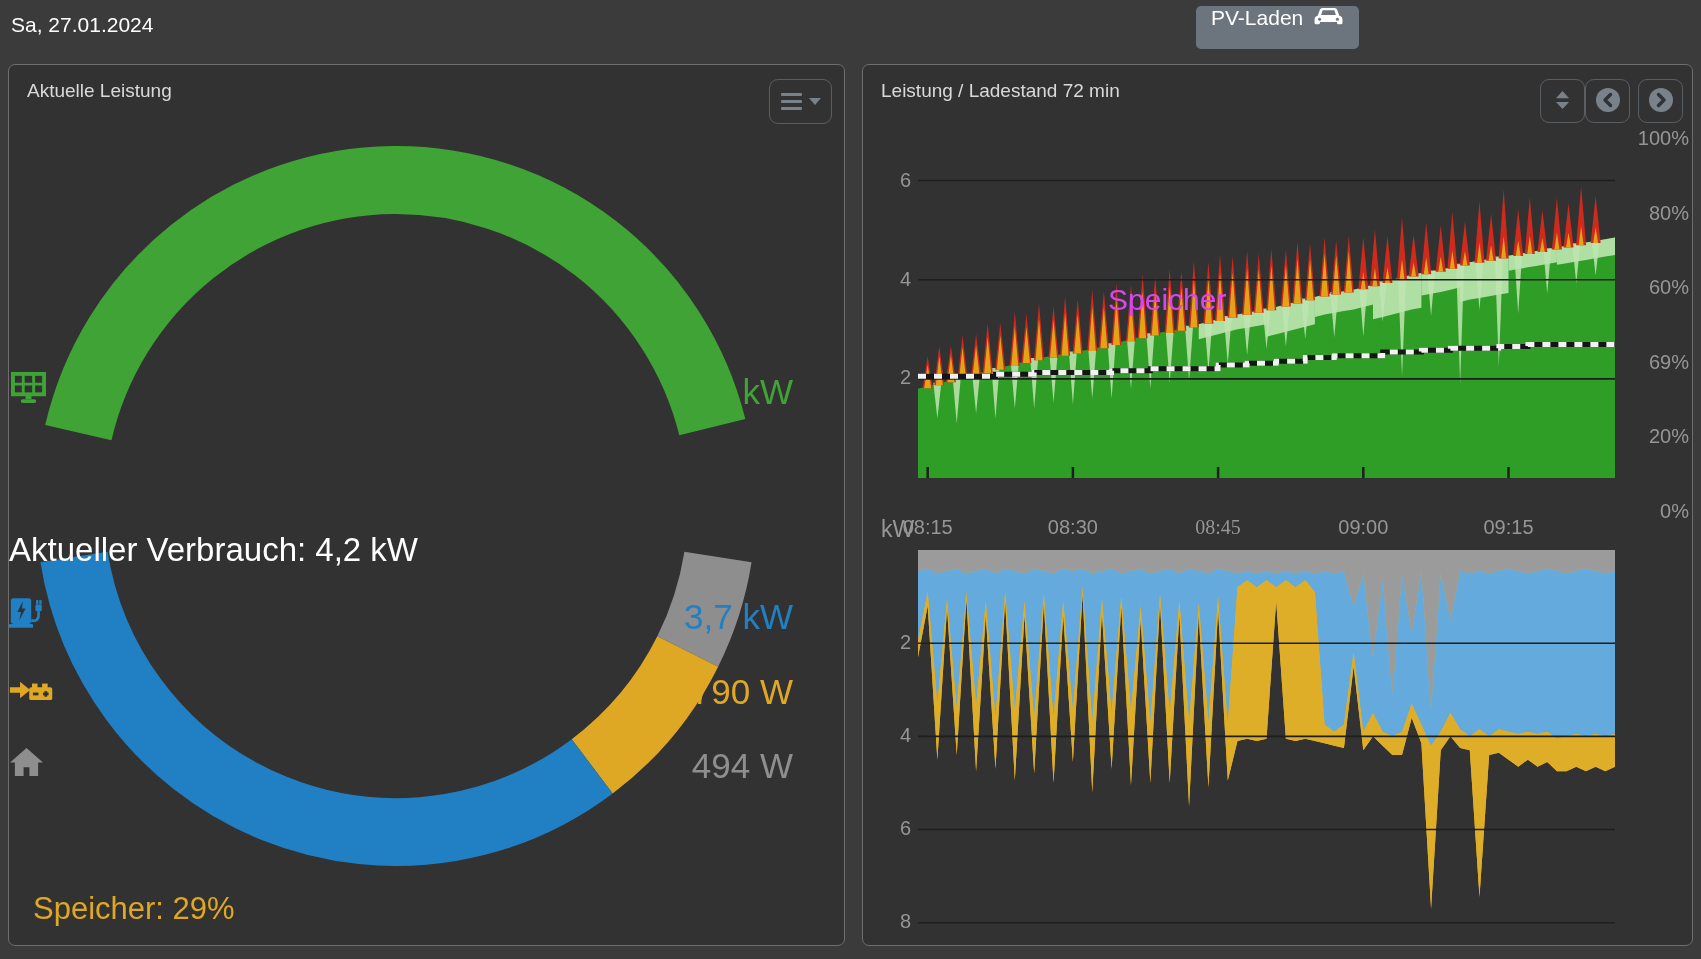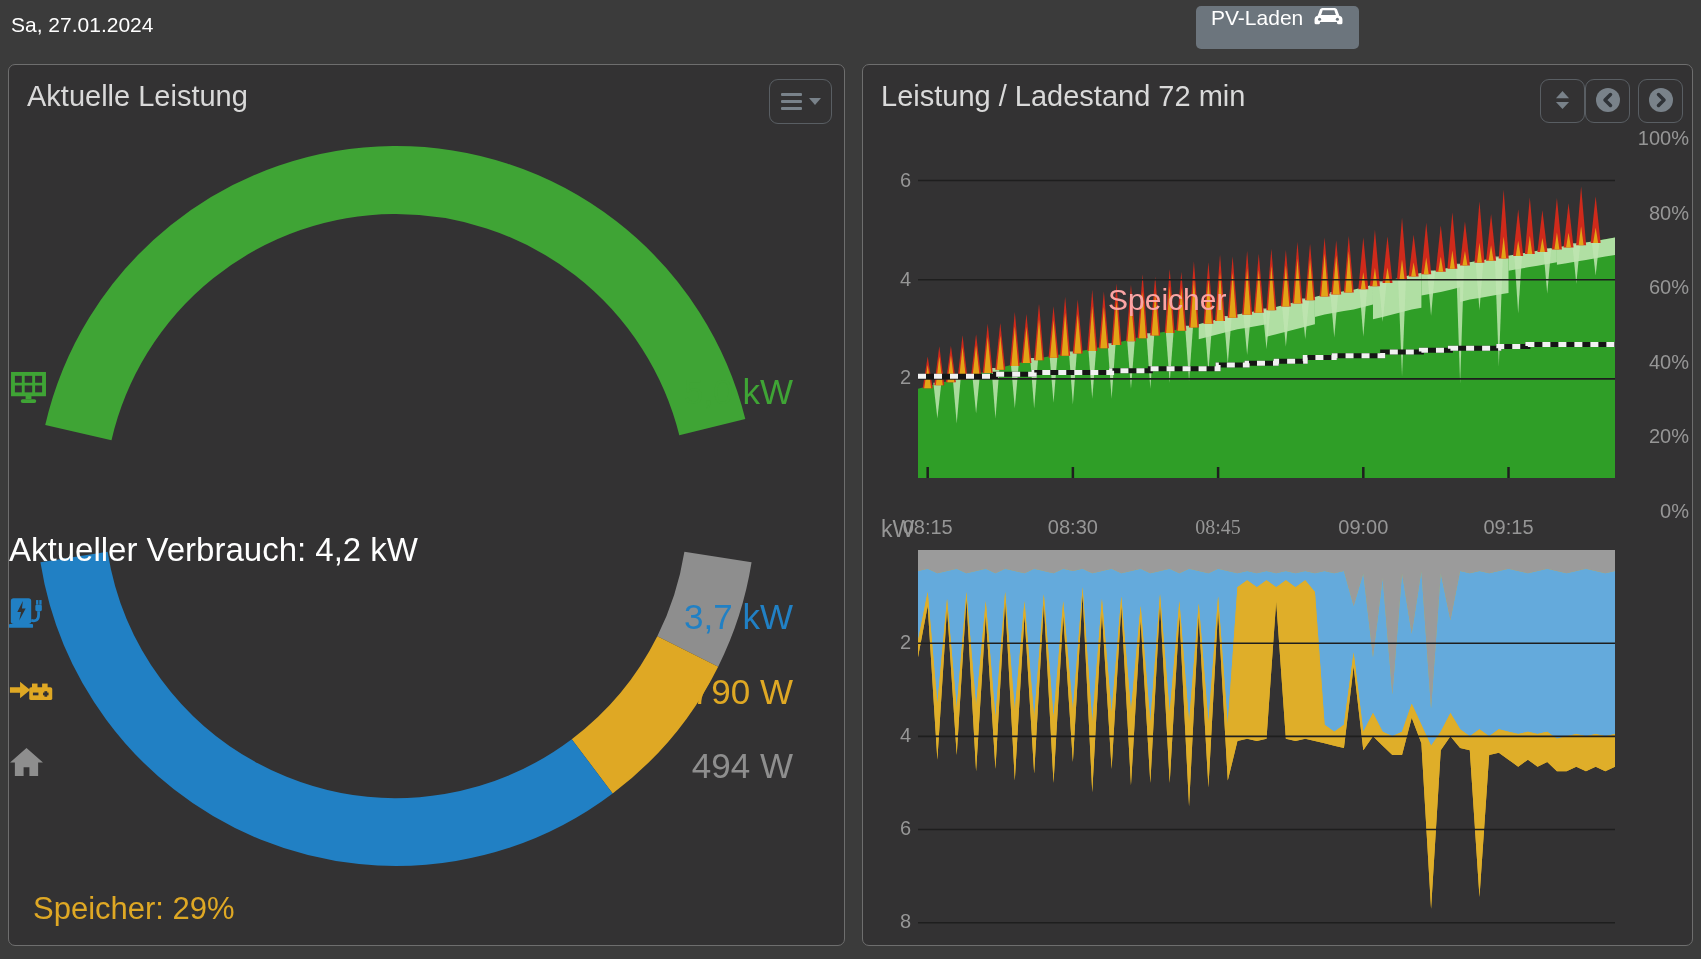--- a/index.html
+++ b/index.html
@@ -9,21 +9,21 @@
 
   .date-label { position:absolute; left:11px; top:13px; color:#ffffff; font-size:21px; }
 
   .mode-btn { position:absolute; left:1196px; top:6px; height:43px; display:flex; align-items:flex-start; gap:10px;
     background:#6c757d; color:#ffffff; font-size:21px; border:none; border-radius:5px; padding:0 15px; cursor:pointer; }
 
   .panel { position:absolute; background:#333233; border:1px solid #6e6e6e; border-radius:7px; }
   #left-panel  { left:8px;  top:64px; width:837px; height:882px; }
   #right-panel { left:862px; top:64px; width:831px; height:882px; }
 
-  .panel-title { position:absolute; left:18px; top:15px; color:#d9d9d9; font-size:29px; }
+  .panel-title { position:absolute; left:18px; top:15px; color:#d9d9d9; font-size:19px; }
 
   .icon-btn { position:absolute; background:transparent; border:1px solid #595e63; border-radius:9px;
     display:flex; align-items:center; justify-content:center; gap:7px; cursor:pointer; }
   #menu-btn { left:760px; top:14px; width:63px; height:45px; }
   .hamburger { display:inline-block; }
   .hamburger span { display:block; width:21px; height:3.5px; background:#79828a; margin:3.5px 0; border-radius:1px; }
   .caret-down { width:0; height:0; border-left:6px solid transparent; border-right:6px solid transparent; border-top:7px solid #79828a; }
 
   #gauge-svg { position:absolute; left:0; top:0; }
 
@@ -177,21 +177,21 @@
 
     <div id="top-y-axis">
         <span class="ytick" style="left: 8px; top: 104px;">6</span>
         <span class="ytick" style="left: 8px; top: 202.5px;">4</span>
         <span class="ytick" style="left: 8px; top: 301px;">2</span>
       </div>
     <div id="right-pct-axis">
         <span class="rtick" style="top: 62px;">100%</span>
         <span class="rtick" style="top: 136.5px;">80%</span>
         <span class="rtick" style="top: 211px;">60%</span>
-        <span class="rtick" style="top: 285.5px;">40%</span>
+        <span class="rtick" style="top: 285.5px;">69%</span>
         <span class="rtick" style="top: 360px;">20%</span>
         <span class="rtick" style="top: 434.5px;">0%</span>
       </div>
     <div id="x-axis-row">
       <span class="unit-label">kW</span>
     <span class="xtick" style="left: 29.6806px;">08:15</span>
         <span class="xtick" style="left: 174.889px;">08:30</span>
         <span class="xtick" style="left: 320.097px; font-family: Liberation Serif, serif;">08:45</span>
         <span class="xtick" style="left: 465.306px;">09:00</span>
         <span class="xtick" style="left: 610.514px;">09:15</span>
@@ -366,15 +366,15 @@
         <path d="M0,0L9.680555555555555,0L19.36111111111111,0L29.041666666666664,0L38.72222222222222,0L48.40277777777778,0L58.08333333333333,0L67.76388888888889,0L77.44444444444444,0L87.125,0L96.80555555555556,0L106.48611111111111,0L116.16666666666666,0L125.84722222222221,0L135.52777777777777,0L145.20833333333334,0L154.88888888888889,0L164.56944444444443,0L174.25,0L183.93055555555554,0L193.61111111111111,0L203.29166666666666,0L212.97222222222223,0L222.65277777777777,0L232.33333333333331,0L242.01388888888889,0L251.69444444444443,0L261.375,0L271.05555555555554,0L280.7361111111111,0L290.4166666666667,0L300.09722222222223,0L309.77777777777777,0L319.4583333333333,0L329.13888888888886,0L338.81944444444446,0L348.5,0L358.18055555555554,0L367.8611111111111,0L377.5416666666667,0L387.22222222222223,0L396.90277777777777,0L406.5833333333333,0L416.26388888888886,0L425.94444444444446,0L435.625,0L445.30555555555554,0L454.9861111111111,0L464.66666666666663,0L474.34722222222223,0L484.02777777777777,0L493.7083333333333,0L503.38888888888886,0L513.0694444444445,0L522.75,0L532.4305555555555,0L542.1111111111111,0L551.7916666666666,0L561.4722222222222,0L571.1527777777777,0L580.8333333333334,0L590.5138888888889,0L600.1944444444445,0L609.875,0L619.5555555555555,0L629.2361111111111,0L638.9166666666666,0L648.5972222222222,0L658.2777777777777,0L667.9583333333334,0L677.6388888888889,0L687.3194444444445,0L697,0L697,216.63529411764708L687.3194444444445,221.2941176470588L677.6388888888889,216.63529411764708L667.9583333333334,221.2941176470588L658.2777777777777,216.63529411764708L648.5972222222222,221.2941176470588L638.9166666666666,221.2941176470588L629.2361111111111,211.9764705882353L619.5555555555555,216.63529411764708L609.875,209.6470588235294L600.1944444444445,216.63529411764708L590.5138888888889,209.6470588235294L580.8333333333334,202.65882352941173L571.1527777777777,204.98823529411766L561.4722222222222,347.08235294117645L551.7916666666666,200.32941176470587L542.1111111111111,198L532.4305555555555,186.35294117647058L522.75,200.32941176470587L513.0694444444445,358.7294117647059L503.38888888888886,193.34117647058824L493.7083333333333,167.7176470588235L484.02777777777777,204.98823529411766L474.34722222222223,204.98823529411766L464.66666666666663,195.6705882352941L454.9861111111111,186.35294117647058L445.30555555555554,200.32941176470587L435.625,116.47058823529412L425.94444444444446,198L416.26388888888886,195.6705882352941L406.5833333333333,193.34117647058824L396.90277777777777,191.01176470588237L387.22222222222223,188.68235294117645L377.5416666666667,191.0117647058823L367.8611111111111,188.68235294117645L358.18055555555554,51.247058823529414L348.5,188.68235294117645L338.81944444444446,191.0117647058823L329.13888888888886,188.68235294117645L319.4583333333333,191.0117647058823L309.77777777777777,230.61176470588236L300.09722222222223,60.56470588235294L290.4166666666667,237.59999999999997L280.7361111111111,65.2235294117647L271.05555555555554,256.2352941176471L261.375,65.22352941176472L251.69444444444443,232.94117647058823L242.01388888888889,53.57647058823529L232.33333333333331,232.94117647058823L222.65277777777777,69.88235294117648L212.97222222222223,235.27058823529413L203.29166666666666,55.90588235294117L193.61111111111111,218.96470588235294L183.93055555555554,62.89411764705883L174.25,242.25882352941176L164.56944444444443,44.258823529411764L154.88888888888889,211.97647058823532L145.20833333333334,65.22352941176472L135.52777777777777,232.94117647058823L125.84722222222221,53.57647058823529L116.16666666666666,223.62352941176468L106.48611111111111,65.22352941176472L96.80555555555556,230.61176470588236L87.125,51.247058823529414L77.44444444444444,218.96470588235294L67.76388888888889,65.22352941176472L58.08333333333333,221.2941176470588L48.40277777777778,48.917647058823526L38.72222222222222,204.98823529411766L29.041666666666664,58.23529411764706L19.36111111111111,209.6470588235294L9.680555555555555,55.90588235294117L0,107.15294117647058Z" fill="#dfae29"></path>
         <path d="M0,0L9.680555555555555,0L19.36111111111111,0L29.041666666666664,0L38.72222222222222,0L48.40277777777778,0L58.08333333333333,0L67.76388888888889,0L77.44444444444444,0L87.125,0L96.80555555555556,0L106.48611111111111,0L116.16666666666666,0L125.84722222222221,0L135.52777777777777,0L145.20833333333334,0L154.88888888888889,0L164.56944444444443,0L174.25,0L183.93055555555554,0L193.61111111111111,0L203.29166666666666,0L212.97222222222223,0L222.65277777777777,0L232.33333333333331,0L242.01388888888889,0L251.69444444444443,0L261.375,0L271.05555555555554,0L280.7361111111111,0L290.4166666666667,0L300.09722222222223,0L309.77777777777777,0L319.4583333333333,0L329.13888888888886,0L338.81944444444446,0L348.5,0L358.18055555555554,0L367.8611111111111,0L377.5416666666667,0L387.22222222222223,0L396.90277777777777,0L406.5833333333333,0L416.26388888888886,0L425.94444444444446,0L435.625,0L445.30555555555554,0L454.9861111111111,0L464.66666666666663,0L474.34722222222223,0L484.02777777777777,0L493.7083333333333,0L503.38888888888886,0L513.0694444444445,0L522.75,0L532.4305555555555,0L542.1111111111111,0L551.7916666666666,0L561.4722222222222,0L571.1527777777777,0L580.8333333333334,0L590.5138888888889,0L600.1944444444445,0L609.875,0L619.5555555555555,0L629.2361111111111,0L638.9166666666666,0L648.5972222222222,0L658.2777777777777,0L667.9583333333334,0L677.6388888888889,0L687.3194444444445,0L697,0L697,20.96470588235294L687.3194444444445,23.294117647058822L677.6388888888889,20.96470588235294L667.9583333333334,18.63529411764706L658.2777777777777,20.96470588235294L648.5972222222222,23.294117647058822L638.9166666666666,20.96470588235294L629.2361111111111,18.63529411764706L619.5555555555555,20.96470588235294L609.875,23.294117647058822L600.1944444444445,20.96470588235294L590.5138888888889,18.63529411764706L580.8333333333334,20.96470588235294L571.1527777777777,23.294117647058822L561.4722222222222,20.96470588235294L551.7916666666666,23.294117647058822L542.1111111111111,20.96470588235294L532.4305555555555,69.88235294117646L522.75,23.294117647058822L513.0694444444445,158.39999999999998L503.38888888888886,20.96470588235294L493.7083333333333,83.85882352941177L484.02777777777777,23.294117647058822L474.34722222222223,144.4235294117647L464.66666666666663,27.952941176470585L454.9861111111111,107.15294117647058L445.30555555555554,23.294117647058822L435.625,55.90588235294117L425.94444444444446,20.96470588235294L416.26388888888886,23.294117647058822L406.5833333333333,20.96470588235294L396.90277777777777,23.294117647058822L387.22222222222223,20.96470588235294L377.5416666666667,23.294117647058822L367.8611111111111,20.96470588235294L358.18055555555554,23.294117647058822L348.5,20.96470588235294L338.81944444444446,23.294117647058822L329.13888888888886,20.96470588235294L319.4583333333333,23.294117647058822L309.77777777777777,20.96470588235294L300.09722222222223,18.63529411764706L290.4166666666667,23.294117647058822L280.7361111111111,20.96470588235294L271.05555555555554,18.63529411764706L261.375,23.294117647058822L251.69444444444443,18.63529411764706L242.01388888888889,20.96470588235294L232.33333333333331,23.294117647058822L222.65277777777777,18.63529411764706L212.97222222222223,20.96470588235294L203.29166666666666,23.294117647058822L193.61111111111111,18.63529411764706L183.93055555555554,20.96470588235294L174.25,23.294117647058822L164.56944444444443,18.63529411764706L154.88888888888889,20.96470588235294L145.20833333333334,18.63529411764706L135.52777777777777,23.294117647058822L125.84722222222221,20.96470588235294L116.16666666666666,18.63529411764706L106.48611111111111,23.294117647058822L96.80555555555556,20.96470588235294L87.125,18.63529411764706L77.44444444444444,23.294117647058822L67.76388888888889,18.63529411764706L58.08333333333333,20.96470588235294L48.40277777777778,23.294117647058822L38.72222222222222,18.63529411764706L29.041666666666664,20.96470588235294L19.36111111111111,23.294117647058822L9.680555555555555,18.63529411764706L0,20.96470588235294Z" fill="#9b9b9b"></path>
         <path d="M0,20.96470588235294L9.680555555555555,18.63529411764706L19.36111111111111,23.294117647058822L29.041666666666664,20.96470588235294L38.72222222222222,18.63529411764706L48.40277777777778,23.294117647058822L58.08333333333333,20.96470588235294L67.76388888888889,18.63529411764706L77.44444444444444,23.294117647058822L87.125,18.63529411764706L96.80555555555556,20.96470588235294L106.48611111111111,23.294117647058822L116.16666666666666,18.63529411764706L125.84722222222221,20.96470588235294L135.52777777777777,23.294117647058822L145.20833333333334,18.63529411764706L154.88888888888889,20.96470588235294L164.56944444444443,18.63529411764706L174.25,23.294117647058822L183.93055555555554,20.96470588235294L193.61111111111111,18.63529411764706L203.29166666666666,23.294117647058822L212.97222222222223,20.96470588235294L222.65277777777777,18.63529411764706L232.33333333333331,23.294117647058822L242.01388888888889,20.96470588235294L251.69444444444443,18.63529411764706L261.375,23.294117647058822L271.05555555555554,18.63529411764706L280.7361111111111,20.96470588235294L290.4166666666667,23.294117647058822L300.09722222222223,18.63529411764706L309.77777777777777,20.96470588235294L319.4583333333333,23.294117647058822L329.13888888888886,20.96470588235294L338.81944444444446,23.294117647058822L348.5,20.96470588235294L358.18055555555554,23.294117647058822L367.8611111111111,20.96470588235294L377.5416666666667,23.294117647058822L387.22222222222223,20.96470588235294L396.90277777777777,23.294117647058822L406.5833333333333,20.96470588235294L416.26388888888886,23.294117647058822L425.94444444444446,20.96470588235294L435.625,55.90588235294117L445.30555555555554,23.294117647058822L454.9861111111111,107.15294117647058L464.66666666666663,27.952941176470585L474.34722222222223,144.4235294117647L484.02777777777777,23.294117647058822L493.7083333333333,83.85882352941177L503.38888888888886,20.96470588235294L513.0694444444445,158.39999999999998L522.75,23.294117647058822L532.4305555555555,69.88235294117646L542.1111111111111,20.96470588235294L551.7916666666666,23.294117647058822L561.4722222222222,20.96470588235294L571.1527777777777,23.294117647058822L580.8333333333334,20.96470588235294L590.5138888888889,18.63529411764706L600.1944444444445,20.96470588235294L609.875,23.294117647058822L619.5555555555555,20.96470588235294L629.2361111111111,18.63529411764706L638.9166666666666,20.96470588235294L648.5972222222222,23.294117647058822L658.2777777777777,20.96470588235294L667.9583333333334,18.63529411764706L677.6388888888889,20.96470588235294L687.3194444444445,23.294117647058822L697,20.96470588235294L697,184.0235294117647L687.3194444444445,186.35294117647058L677.6388888888889,184.0235294117647L667.9583333333334,186.35294117647058L658.2777777777777,184.0235294117647L648.5972222222222,186.35294117647058L638.9166666666666,188.68235294117645L629.2361111111111,181.69411764705882L619.5555555555555,184.0235294117647L609.875,181.69411764705882L600.1944444444445,184.0235294117647L590.5138888888889,181.69411764705882L580.8333333333334,179.36470588235295L571.1527777777777,186.35294117647058L561.4722222222222,179.36470588235295L551.7916666666666,186.35294117647058L542.1111111111111,179.36470588235295L532.4305555555555,163.05882352941177L522.75,181.69411764705882L513.0694444444445,195.6705882352941L503.38888888888886,174.70588235294116L493.7083333333333,153.74117647058821L484.02777777777777,181.69411764705882L474.34722222222223,186.35294117647058L464.66666666666663,181.69411764705882L454.9861111111111,163.05882352941177L445.30555555555554,181.69411764705882L435.625,102.49411764705883L425.94444444444446,174.70588235294116L416.26388888888886,181.69411764705882L406.5833333333333,174.70588235294116L396.90277777777777,41.92941176470588L387.22222222222223,30.28235294117647L377.5416666666667,37.27058823529412L367.8611111111111,30.28235294117647L358.18055555555554,37.27058823529412L348.5,30.28235294117647L338.81944444444446,37.27058823529412L329.13888888888886,30.28235294117647L319.4583333333333,37.27058823529412L309.77777777777777,174.70588235294116L300.09722222222223,46.588235294117645L290.4166666666667,172.3764705882353L280.7361111111111,53.57647058823529L271.05555555555554,172.37647058823526L261.375,51.247058823529414L251.69444444444443,163.05882352941177L242.01388888888889,44.258823529411764L232.33333333333331,172.3764705882353L222.65277777777777,55.905882352941184L212.97222222222223,160.72941176470587L203.29166666666666,46.588235294117645L193.61111111111111,163.05882352941177L183.93055555555554,48.917647058823526L174.25,172.3764705882353L164.56944444444443,37.27058823529412L154.88888888888889,160.72941176470587L145.20833333333334,51.247058823529414L135.52777777777777,167.71764705882353L125.84722222222221,44.258823529411764L116.16666666666666,167.71764705882353L106.48611111111111,51.247058823529414L96.80555555555556,160.72941176470587L87.125,41.92941176470588L77.44444444444444,167.71764705882353L67.76388888888889,51.247058823529414L58.08333333333333,156.0705882352941L48.40277777777778,41.92941176470588L38.72222222222222,158.39999999999998L29.041666666666664,48.917647058823526L19.36111111111111,153.74117647058821L9.680555555555555,41.92941176470588L0,90.84705882352941Z" fill="#64aadc"></path>
         <path d="M0,90.84705882352941L9.680555555555555,41.92941176470588L19.36111111111111,153.74117647058821L29.041666666666664,48.917647058823526L38.72222222222222,158.39999999999998L48.40277777777778,41.92941176470588L58.08333333333333,156.0705882352941L67.76388888888889,51.247058823529414L77.44444444444444,167.71764705882353L87.125,41.92941176470588L96.80555555555556,160.72941176470587L106.48611111111111,51.247058823529414L116.16666666666666,167.71764705882353L125.84722222222221,44.258823529411764L135.52777777777777,167.71764705882353L145.20833333333334,51.247058823529414L154.88888888888889,160.72941176470587L164.56944444444443,37.27058823529412L174.25,172.3764705882353L183.93055555555554,48.917647058823526L193.61111111111111,163.05882352941177L203.29166666666666,46.588235294117645L212.97222222222223,160.72941176470587L222.65277777777777,55.905882352941184L232.33333333333331,172.3764705882353L242.01388888888889,44.258823529411764L251.69444444444443,163.05882352941177L261.375,51.247058823529414L271.05555555555554,172.37647058823526L280.7361111111111,53.57647058823529L290.4166666666667,172.3764705882353L300.09722222222223,46.588235294117645L309.77777777777777,174.70588235294116L319.4583333333333,37.27058823529412L329.13888888888886,30.28235294117647L338.81944444444446,37.27058823529412L348.5,30.28235294117647L358.18055555555554,37.27058823529412L367.8611111111111,30.28235294117647L377.5416666666667,37.27058823529412L387.22222222222223,30.28235294117647L396.90277777777777,41.92941176470588L406.5833333333333,174.70588235294116L416.26388888888886,181.69411764705882L425.94444444444446,174.70588235294116L435.625,102.49411764705883L445.30555555555554,181.69411764705882L454.9861111111111,163.05882352941177L464.66666666666663,181.69411764705882L474.34722222222223,186.35294117647058L484.02777777777777,181.69411764705882L493.7083333333333,153.74117647058821L503.38888888888886,174.70588235294116L513.0694444444445,195.6705882352941L522.75,181.69411764705882L532.4305555555555,163.05882352941177L542.1111111111111,179.36470588235295L551.7916666666666,186.35294117647058L561.4722222222222,179.36470588235295L571.1527777777777,186.35294117647058L580.8333333333334,179.36470588235295L590.5138888888889,181.69411764705882L600.1944444444445,184.0235294117647L609.875,181.69411764705882L619.5555555555555,184.0235294117647L629.2361111111111,181.69411764705882L638.9166666666666,188.68235294117645L648.5972222222222,186.35294117647058L658.2777777777777,184.0235294117647L667.9583333333334,186.35294117647058L677.6388888888889,184.0235294117647L687.3194444444445,186.35294117647058L697,184.0235294117647L697,216.63529411764708L687.3194444444445,221.2941176470588L677.6388888888889,216.63529411764708L667.9583333333334,221.2941176470588L658.2777777777777,216.63529411764708L648.5972222222222,221.2941176470588L638.9166666666666,221.2941176470588L629.2361111111111,211.9764705882353L619.5555555555555,216.63529411764708L609.875,209.6470588235294L600.1944444444445,216.63529411764708L590.5138888888889,209.6470588235294L580.8333333333334,202.65882352941173L571.1527777777777,204.98823529411766L561.4722222222222,347.08235294117645L551.7916666666666,200.32941176470587L542.1111111111111,198L532.4305555555555,186.35294117647058L522.75,200.32941176470587L513.0694444444445,358.7294117647059L503.38888888888886,193.34117647058824L493.7083333333333,167.7176470588235L484.02777777777777,204.98823529411766L474.34722222222223,204.98823529411766L464.66666666666663,195.6705882352941L454.9861111111111,186.35294117647058L445.30555555555554,200.32941176470587L435.625,116.47058823529412L425.94444444444446,198L416.26388888888886,195.6705882352941L406.5833333333333,193.34117647058824L396.90277777777777,191.01176470588237L387.22222222222223,188.68235294117645L377.5416666666667,191.0117647058823L367.8611111111111,188.68235294117645L358.18055555555554,51.247058823529414L348.5,188.68235294117645L338.81944444444446,191.0117647058823L329.13888888888886,188.68235294117645L319.4583333333333,191.0117647058823L309.77777777777777,230.61176470588236L300.09722222222223,60.56470588235294L290.4166666666667,237.59999999999997L280.7361111111111,65.2235294117647L271.05555555555554,256.2352941176471L261.375,65.22352941176472L251.69444444444443,232.94117647058823L242.01388888888889,53.57647058823529L232.33333333333331,232.94117647058823L222.65277777777777,69.88235294117648L212.97222222222223,235.27058823529413L203.29166666666666,55.90588235294117L193.61111111111111,218.96470588235294L183.93055555555554,62.89411764705883L174.25,242.25882352941176L164.56944444444443,44.258823529411764L154.88888888888889,211.97647058823532L145.20833333333334,65.22352941176472L135.52777777777777,232.94117647058823L125.84722222222221,53.57647058823529L116.16666666666666,223.62352941176468L106.48611111111111,65.22352941176472L96.80555555555556,230.61176470588236L87.125,51.247058823529414L77.44444444444444,218.96470588235294L67.76388888888889,65.22352941176472L58.08333333333333,221.2941176470588L48.40277777777778,48.917647058823526L38.72222222222222,204.98823529411766L29.041666666666664,58.23529411764706L19.36111111111111,209.6470588235294L9.680555555555555,55.90588235294117L0,107.15294117647058Z" fill="#dfae29"></path>
         <line x1="0" y1="93.17647058823529" x2="697" y2="93.17647058823529" stroke="#1e1e1e" stroke-width="1.6"></line>
         <line x1="0" y1="186.35294117647058" x2="697" y2="186.35294117647058" stroke="#1e1e1e" stroke-width="1.6"></line>
         <line x1="0" y1="279.52941176470586" x2="697" y2="279.52941176470586" stroke="#1e1e1e" stroke-width="1.6"></line>
         <line x1="0" y1="372.70588235294116" x2="697" y2="372.70588235294116" stroke="#1e1e1e" stroke-width="1.6"></line>
       </svg>
 
-    <div class="chart-annotation" style="color: #fca5a5;">Speicher</div>
+    <div class="chart-annotation" style="color: #d946ef;">Speicher</div>
   </section>
 </div>
 
 </body></html>

